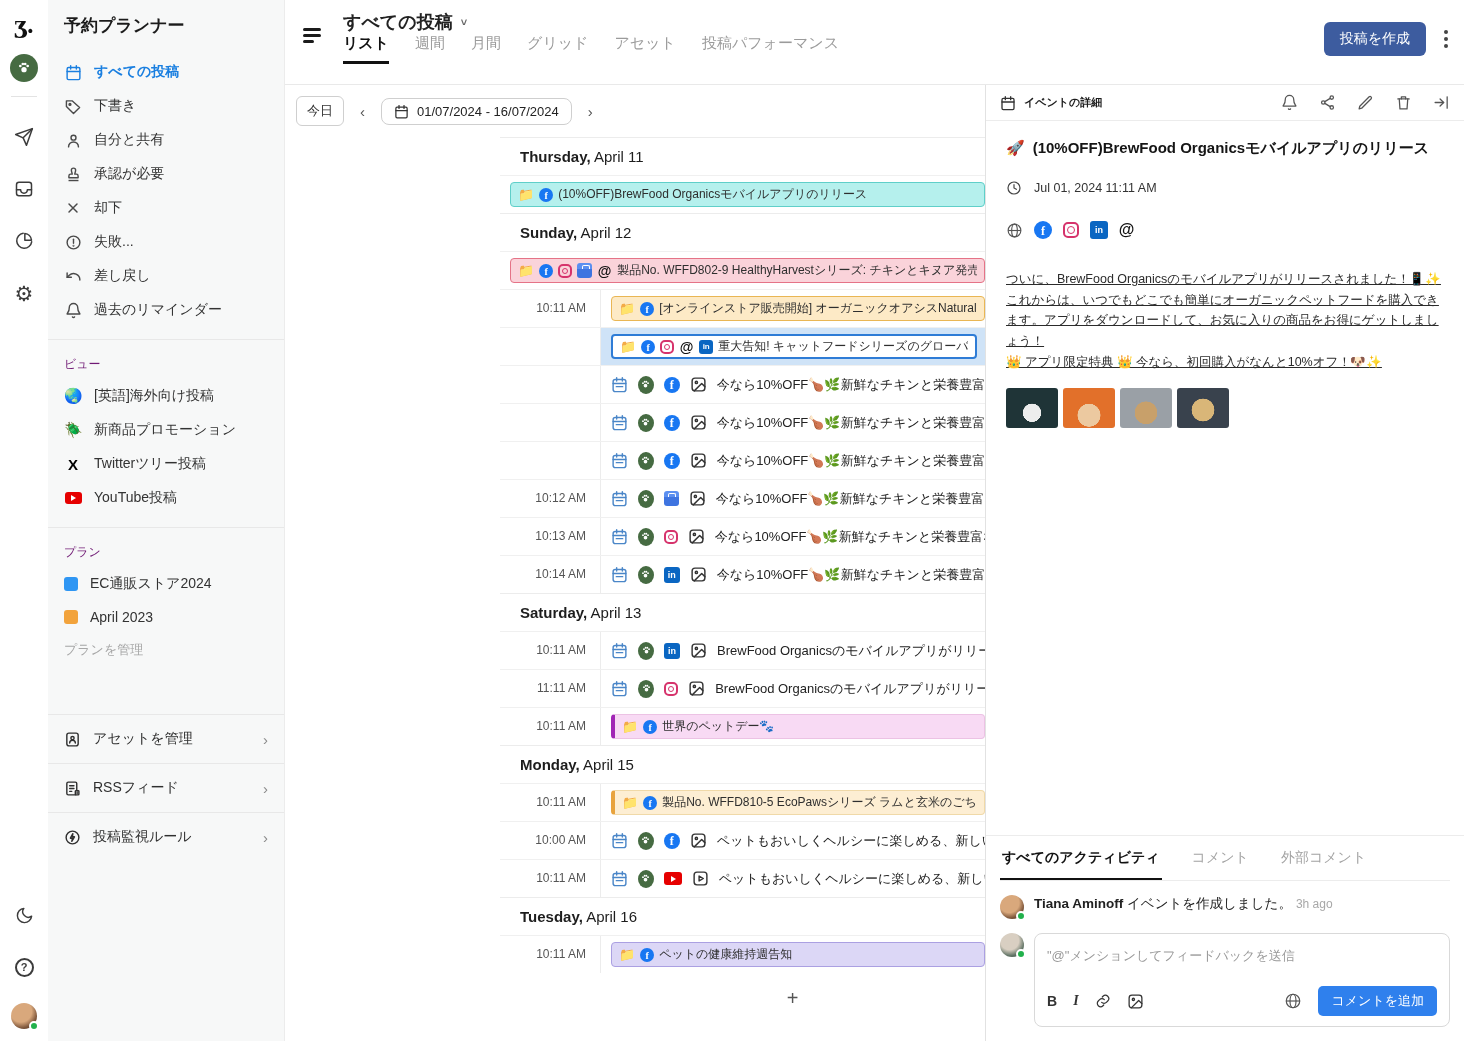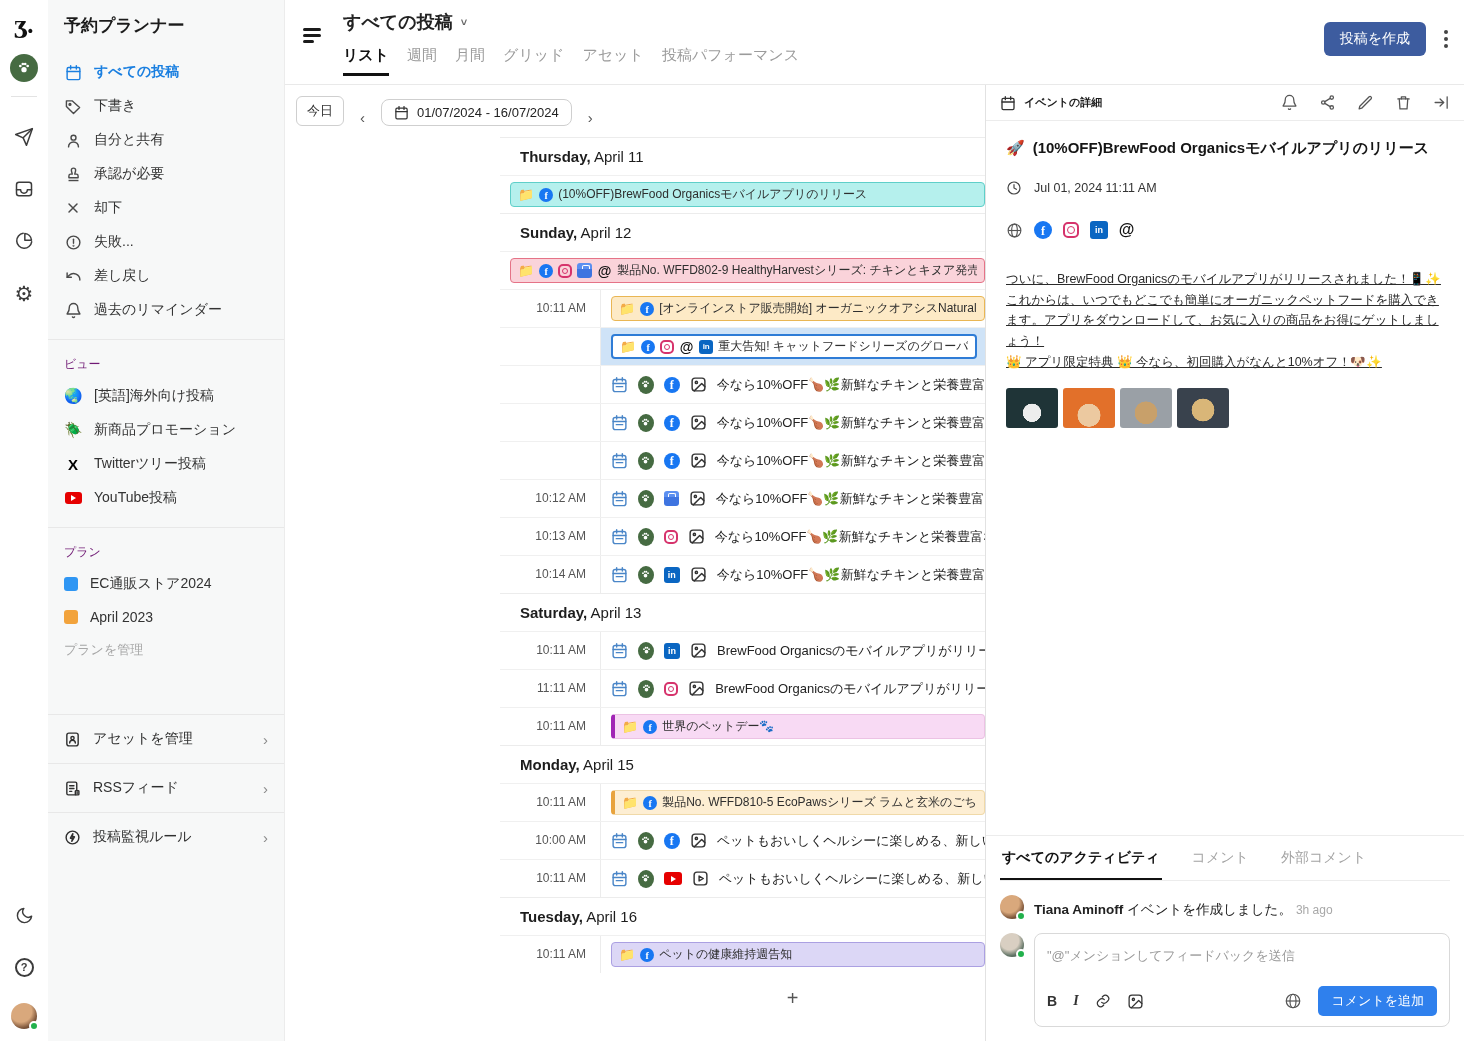--- a/index.html
+++ b/index.html
@@ -43,33 +43,33 @@
 
   
   .maincol { flex:1; display:flex; flex-direction:column; min-width:0; }
   .tophdr { height:85px; border-bottom:1px solid #e9e9e9; display:flex; align-items:flex-start; padding:0 16px 0 18px; position:relative; flex:none; }
   .collapse-btn { margin-top:28px; margin-right:22px; cursor:pointer; }
   .collapse-btn .bar { height:3px; background:#1b1b1b; border-radius:2px; margin-bottom:3px; }
   .collapse-btn .b1{width:18px}.collapse-btn .b2{width:18px}.collapse-btn .b3{width:11px}
   .title-wrap { display:flex; flex-direction:column; }
   .page-title { font-size:18px; font-weight:700; margin-top:10px; display:flex; align-items:center; gap:8px; cursor:pointer; }
   .page-title .caret { font-size:11px; color:#666; }
-  .tabs { display:flex; gap:18px; margin-top:12px; }
+  .tabs { display:flex; gap:26px; margin-top:0; }
   .tab { font-size:15px; color:#9b9b9b; padding-bottom:8px; cursor:pointer; }
   .tab.active { color:#111; font-weight:700; border-bottom:3px solid #111; }
   .hdr-right { margin-left:auto; display:flex; align-items:center; gap:18px; margin-top:22px; }
   .create-btn { background:#3d5c9f; color:#fff; font-size:14px; padding:8px 16px; border:none; border-radius:6px; cursor:pointer; font-family:inherit; }
   .kebab { color:#444; font-size:17px; letter-spacing:0; line-height:4px; cursor:pointer; display:flex; flex-direction:column; gap:3px; }
   .kebab i { width:4px; height:4px; background:#444; border-radius:50%; display:block; }
 
   .workrow { flex:1; display:flex; min-height:0; }
 
   
   .listarea { width:700px; flex:none; display:flex; flex-direction:column; min-height:0; }
-  .toolbar { display:flex; align-items:flex-end; gap:10px; padding:11px 0 11px 11px; flex:none; }
+  .toolbar { display:flex; align-items:center; gap:10px; padding:11px 0 11px 11px; flex:none; }
   .today-btn { border:1px solid #cfcfcf; background:#fff; border-radius:6px; padding:5px 10px; font-size:13px; color:#333; cursor:pointer; font-family:inherit; }
   .nav-chev { color:#555; font-size:15px; padding:0 6px; cursor:pointer; }
   .range-btn { display:flex; align-items:center; gap:8px; border:1px solid #cfcfcf; background:#fff; border-radius:8px; padding:5px 12px; font-size:13px; color:#222; cursor:pointer; font-family:inherit; }
   .list { flex:1; overflow:hidden; padding-left:215px; }
   .dayhead { border-top:1px solid #ececec; padding:10px 0 10px 20px; font-size:15px; color:#1d1d1d; }
   .dayhead b { font-weight:700; }
   .lrow { border-top:1px solid #f0f0f0; display:flex; align-items:stretch; min-height:38px; }
   .tcell { width:100px; flex:none; text-align:right; padding:11px 14px 0 0; font-size:12px; color:#555; }
   .ccell { flex:1; min-width:0; border-left:1px solid #ececec; display:flex; align-items:center; gap:10px; padding:6px 0 6px 10px; overflow:hidden; }
   .lrow.fullw { padding:6px 0 6px 10px; }
@@ -126,21 +126,21 @@
   .thumb { width:52px; height:40px; border-radius:3px; }
   .t1 { background:radial-gradient(circle at 50% 62%, #ededed 0 25%, #1f3437 26%); }
   .t2 { background:radial-gradient(circle at 50% 68%, #ecc9a0 0 30%, #e2702a 31%); }
   .t3 { background:radial-gradient(circle at 50% 62%, #c8a06a 0 31%, #9aa0a6 32%); }
   .t4 { background:radial-gradient(circle at 50% 55%, #d9b678 0 33%, #39424d 34%); }
 
   .p-bottom { flex:none; border-top:1px solid #ececec; padding:0 14px 14px; }
   .p-tabs { display:flex; gap:28px; border-bottom:1px solid #ececec; }
   .p-tab { font-size:14px; color:#a3a3a3; padding:13px 2px 11px; cursor:pointer; }
   .p-tab.active { color:#111; font-weight:700; border-bottom:2px solid #111; }
-  .act-row { display:flex; align-items:flex-end; gap:10px; margin-top:14px; }
+  .act-row { display:flex; align-items:flex-start; gap:10px; margin-top:14px; }
   .act-text { font-size:13.5px; color:#222; }
   .act-text b { font-weight:700; }
   .act-time { font-size:12px; color:#a8a8a8; margin-left:4px; }
   .composer { display:flex; gap:10px; margin-top:14px; align-items:flex-start; }
   .cbox { flex:1; border:1px solid #d9d9d9; border-radius:8px; padding:12px 12px 10px; background:#fff; }
   .cbox input { border:none; outline:none; width:100%; font-size:13px; color:#333; font-family:inherit; background:transparent; }
   .cbox input::placeholder { color:#9a9a9a; }
   .ctools { display:flex; align-items:center; gap:16px; margin-top:22px; color:#333; }
   .ctools .grow { flex:1; }
   .bold-b { font-weight:700; font-size:14px; cursor:pointer; }

